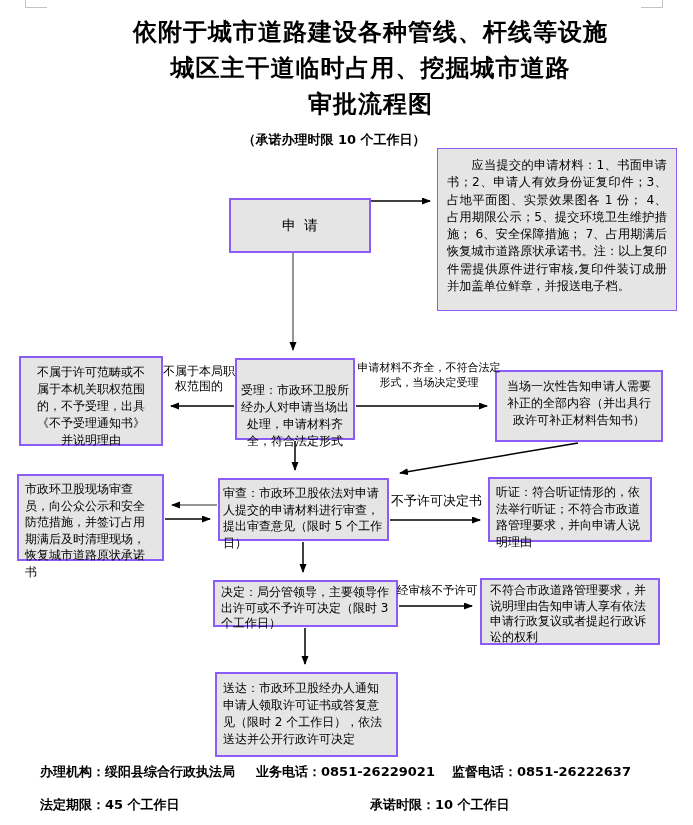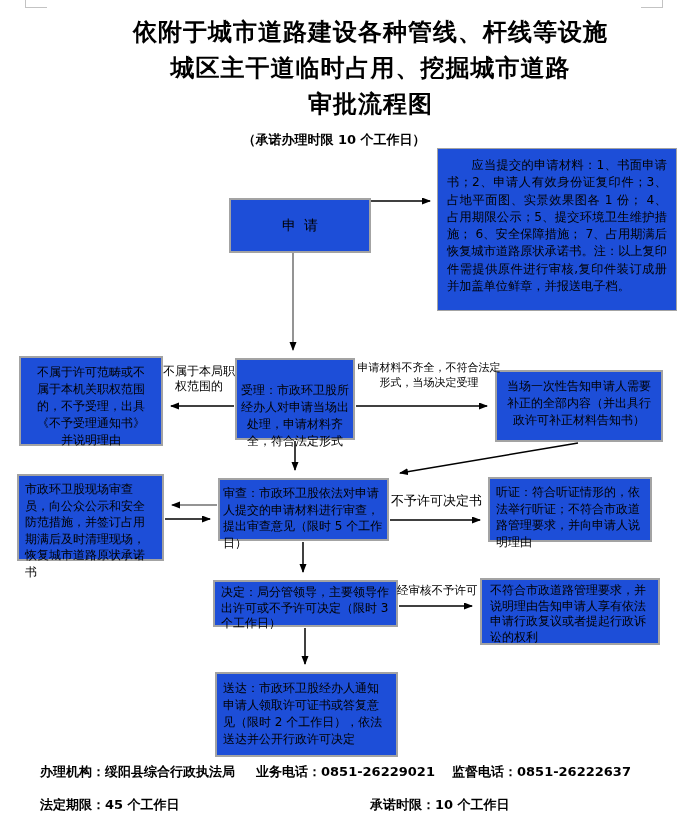--- a/index.html
+++ b/index.html
@@ -2,21 +2,21 @@
 <html><head>
 <meta charset="utf-8">
 <style>
   html,body{margin:0;padding:0;background:#fff;}
   .page{position:relative;width:693px;height:825px;background:#fff;overflow:hidden;
         font-family:"DejaVu Sans","Liberation Sans",sans-serif;color:#000;}
   .abs{position:absolute;margin-left:24px;}
   .title{top:14px;left:0;width:693px;text-align:center;font-weight:bold;
          font-size:24px;line-height:36px;letter-spacing:1px;}
   .subtitle{top:131px;left:0;width:620px;text-align:center;font-size:13px;font-weight:bold;}
-  .box{position:absolute;border:2px solid #a3a3a3;background:#1d4ed8;font-size:12px;
+  .box{position:absolute;border:2px solid #8b5cf6;background:#e5e5e5;font-size:12px;
        line-height:17px;box-sizing:border-box;z-index:2;}
   .materials{left:437px;top:148px;width:240px;height:163px;border-width:1px;
        padding:8px 9px 6px 9px;font-size:12.2px;line-height:17.3px;text-align:justify;text-indent:2em;}
   .apply{left:229px;top:198px;width:142px;height:55px;font-size:14px;
        display:flex;align-items:center;justify-content:center;letter-spacing:8px;text-indent:8px;}
   .accept{left:235px;top:358px;width:120px;height:82px;text-align:center;padding:22px 3px;}
   .not-accept{left:19px;top:356px;width:144px;height:90px;text-align:center;padding:6px 12px;}
   .onsite-notify{left:495px;top:370px;width:168px;height:72px;text-align:center;padding:6px 5px;}
   .review{left:218px;top:478px;width:171px;height:63px;text-align:left;padding:5px 3px;line-height:16.5px;}
   .site-review{left:17px;top:474px;width:147px;height:87px;text-align:left;padding:5px 6px;line-height:16.5px;}

